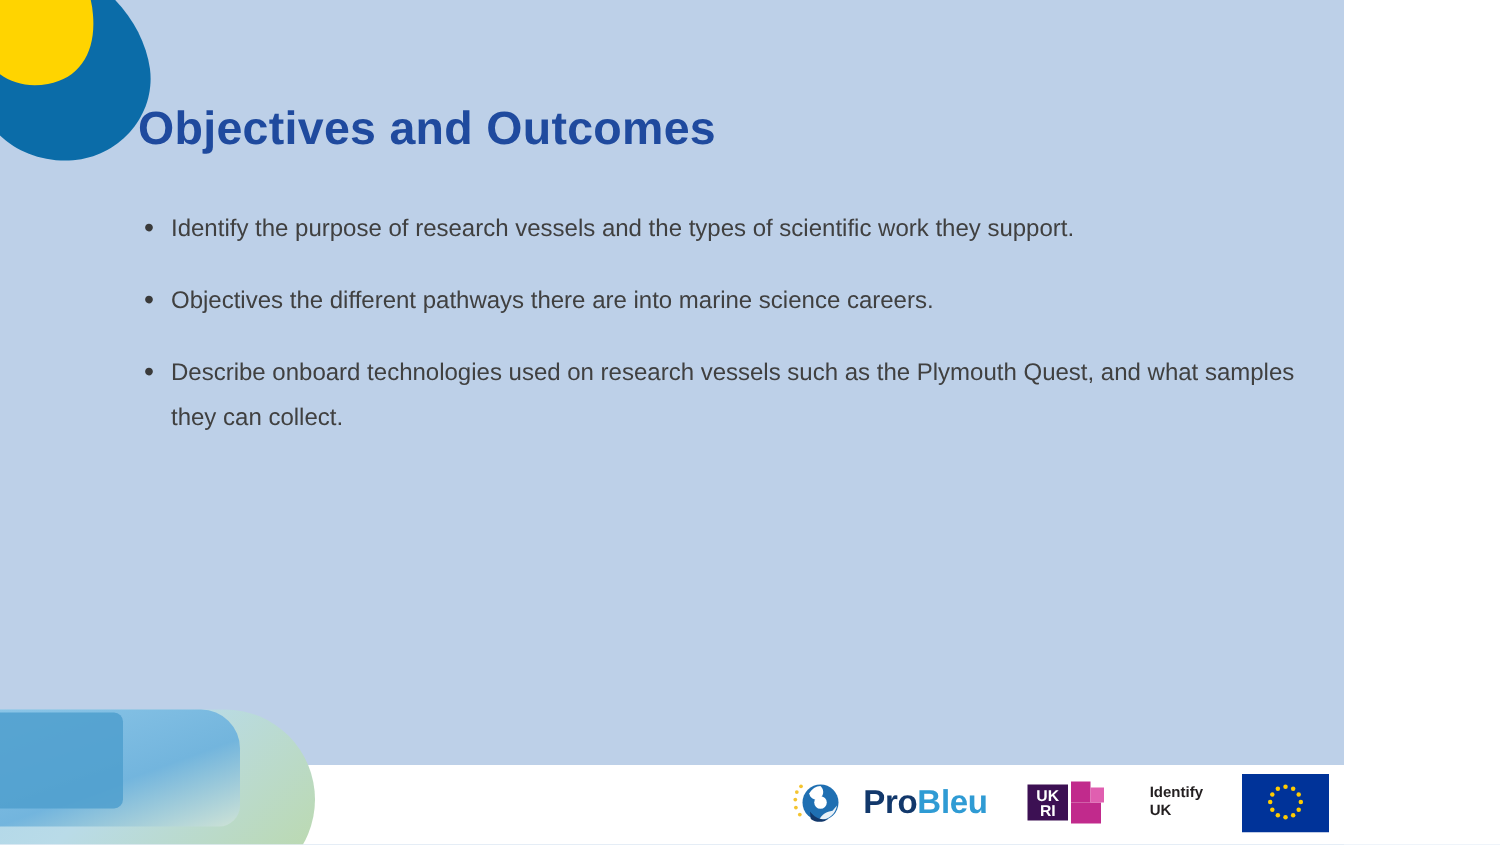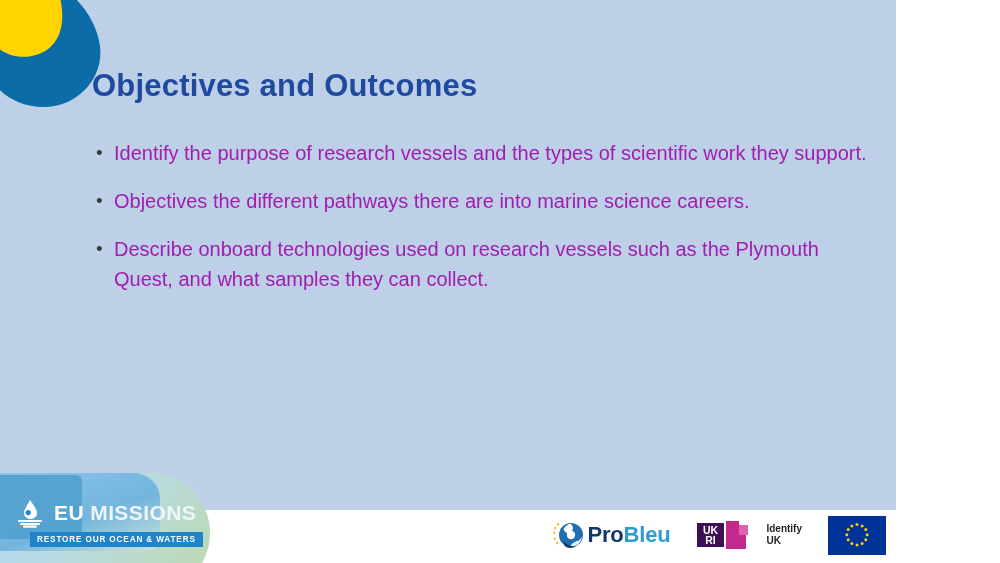--- a/index.html
+++ b/index.html
@@ -54,22 +54,22 @@
     flex: 0 0 22px;
     color: #3a3a3a;
     font-size: 19px;
     line-height: 30px;
     text-align: left;
     padding-left: 4px;
     box-sizing: border-box;
   }
   .bullet-text {
     flex: 1;
-    color: #a21caf;
-    font-size: 20px;
+    color: #404040;
+    font-size: 16px;
     line-height: 30px;
   }
 
   
   .eum-wrap {
     position: absolute;
     left: 0;
     bottom: 0;
     width: 250px;
     height: 110px;
@@ -151,21 +151,21 @@
   
   .funders {
     position: absolute;
     right: 10px;
     bottom: 8px;
     display: flex;
     align-items: center;
     gap: 26px;
     height: 40px;
   }
-  .logo-block { display: flex; align-items: center; }
+  .logo-block { display: flex; align-items: center; gap: 12px; }
 
   
   .probleu-icon { width: 32px; height: 32px; flex: 0 0 32px; }
   .probleu-text {
     font-size: 22px;
     font-weight: bold;
     letter-spacing: -0.2px;
     margin-left: 3px;
   }
   .probleu-text .pro { color: #12386b; }
@@ -224,35 +224,20 @@
 
   </div>
 
   <div class="eum-white"></div>
 
   <div class="eum-wrap">
     <div class="eum-shape-a"></div>
     <div class="eum-shape-b"></div>
     <div class="eum-shape-c"></div>
 
-    <div class="eum-content">
-      <div class="eum-top">
-        <div class="eum-icon">
-          <svg viewBox="0 0 32 30" width="32" height="30" aria-hidden="true">
-            <path d="M16,2 C20,8 23,11.5 23,15 C23,18.6 20,21 16.5,21 C13,21 10,18.6 10,15 C10,11.5 13,8 16,2 Z" fill="#ffffff"></path>
-            <circle cx="14.2" cy="14.6" r="2.6" fill="#1f84c9"></circle>
-            <path d="M5,23 h22 M7,26 h18 M10,28.6 h12" stroke="#ffffff" stroke-width="2.1" stroke-linecap="round" fill="none"></path>
-          </svg>
-        </div>
-        <div class="eum-title">
-          <span>EU</span><span>&nbsp;</span><span class="light">MISSIONS</span>
-        </div>
-      </div>
-      <div class="eum-tag">RESTORE OUR OCEAN &amp; WATERS</div>
-    </div>
   </div>
 
   <div class="funders">
 
     <div class="logo-block">
       <div class="probleu-icon">
         <svg viewBox="0 0 32 32" width="32" height="32" aria-hidden="true">
           <g fill="#f4c430">
             <circle cx="3.2" cy="9" r="1.25"></circle>
             <circle cx="2.2" cy="14" r="1.25"></circle>

